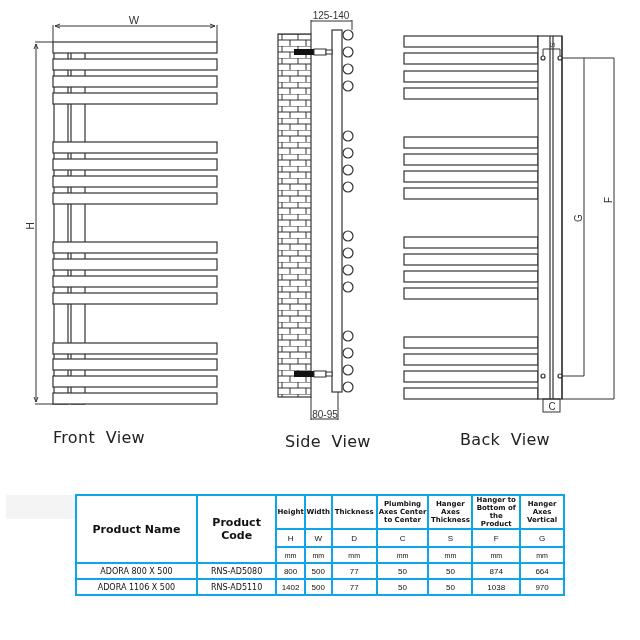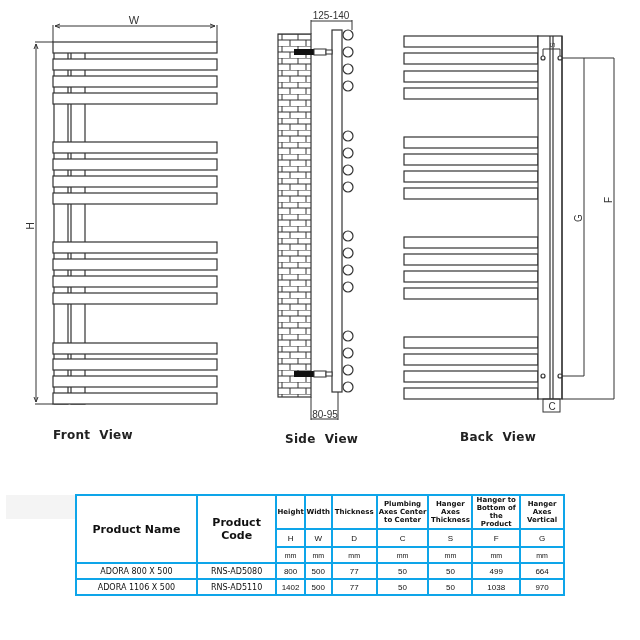--- a/index.html
+++ b/index.html
@@ -1,18 +1,18 @@
 <!DOCTYPE html>
 <html><head>
 <meta charset="utf-8">
 <style>
   html,body{margin:0;padding:0;background:#fff;}
   body{width:640px;height:640px;position:relative;overflow:hidden;font-family:"Liberation Sans",sans-serif;color:#111;}
   svg.drawing{position:absolute;left:0;top:0;}
-  .view-label{position:absolute;font-family:"DejaVu Sans",sans-serif;font-weight:bold;font-size:12px;color:#222;letter-spacing:0.3px;white-space:pre;}
+  .view-label{position:absolute;font-family:"DejaVu Sans",sans-serif;font-weight:normal;font-size:16px;color:#222;letter-spacing:0.3px;white-space:pre;}
   .gray-block{position:absolute;left:6px;top:495px;width:70px;height:24px;background:#f4f4f4;}
   table.spec{position:absolute;left:75px;top:494px;width:490px;border-collapse:collapse;font-family:"DejaVu Sans",sans-serif;}
   table.spec td{border:2px solid #0ea5e9;text-align:center;padding:0;color:#111;}
   .hdr-small{font-size:7px;font-weight:bold;line-height:8px;}
   .hdr-big{font-size:11px;font-weight:bold;margin-top:31px;}
   .sym{font-size:8px;font-family:"Liberation Sans",sans-serif;height:16px;}
   .unit{font-size:7px;font-family:"Liberation Sans",sans-serif;height:14px;}
   .cell{font-size:8px;font-family:"Liberation Sans",sans-serif;height:14px;}
   .cell-b{font-size:8px;font-weight:normal;height:14px;}
 </style>
@@ -219,21 +219,21 @@
     <td class="unit">mm</td>
   </tr>
   <tr>
     <td class="cell-b">ADORA 800 X 500</td>
     <td class="cell-b">RNS-AD5080</td>
     <td class="cell">800</td>
     <td class="cell">500</td>
     <td class="cell">77</td>
     <td class="cell">50</td>
     <td class="cell">50</td>
-    <td class="cell">499</td>
+    <td class="cell">874</td>
     <td class="cell">664</td>
   </tr>
   <tr>
     <td class="cell-b">ADORA 1106 X 500</td>
     <td class="cell-b">RNS-AD5110</td>
     <td class="cell">1402</td>
     <td class="cell">500</td>
     <td class="cell">77</td>
     <td class="cell">50</td>
     <td class="cell">50</td>

